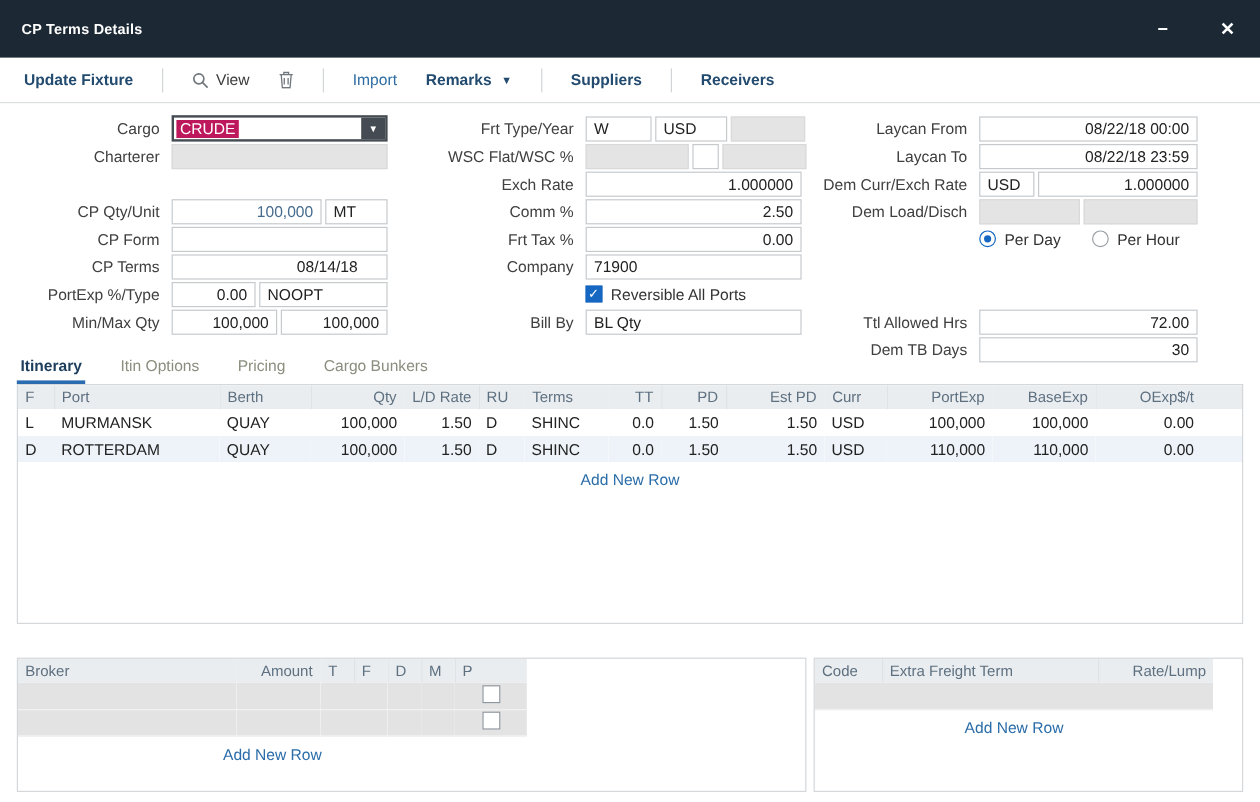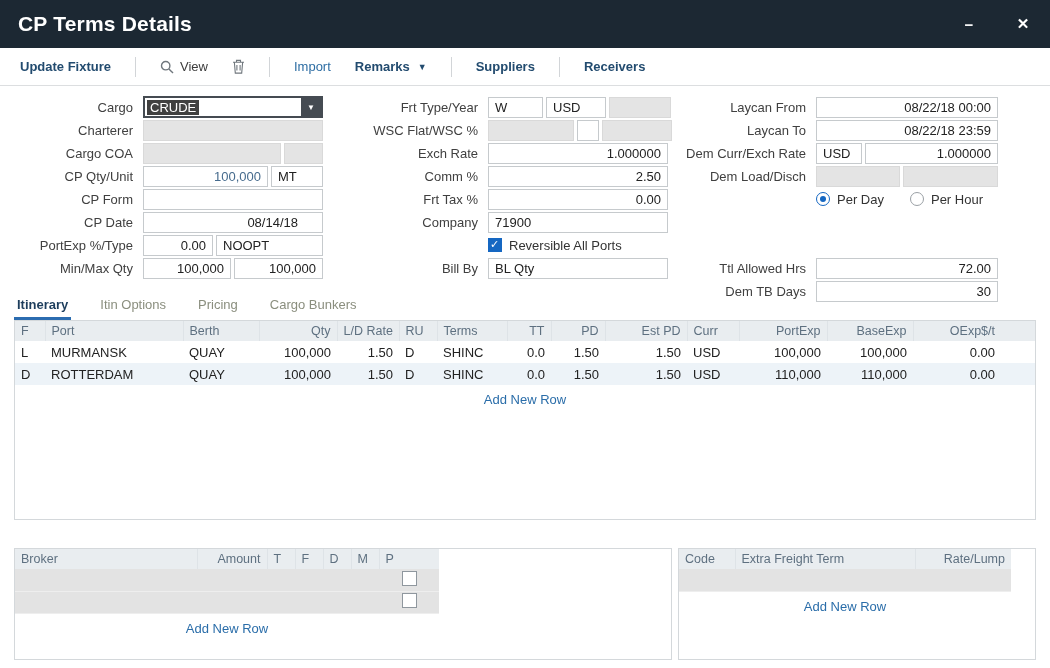--- a/index.html
+++ b/index.html
@@ -1,21 +1,21 @@
 <!DOCTYPE html>
 <html><head>
 <meta charset="utf-8">
 <style>
   * { margin:0; padding:0; box-sizing:border-box; }
   html,body { width:1050px; height:668px; }
   body { font-family:"Liberation Sans", sans-serif; font-size:13px; color:#333; background:#fff; overflow:hidden; }
 
   
   .titlebar { height:48px; background:#1c2833; display:flex; align-items:center; padding-left:18px; }
-  .titlebar .title { color:#fff; font-size:21px; font-weight:bold; letter-spacing:.2px; }
+  .titlebar .title { color:#fff; font-size:12px; font-weight:bold; letter-spacing:.2px; }
   .win-btns { margin-left:auto; display:flex; height:100%; }
   .win-btn { width:54px; height:100%; display:flex; align-items:center; justify-content:center; color:#fff; font-size:15px; font-weight:bold; cursor:pointer; }
 
   
   .toolbar { height:38px; display:flex; align-items:center; padding:0 20px; gap:24px; border-bottom:1px solid #dcdee0; }
   .tb-sep { width:1px; height:20px; background:#d2d5d8; }
   .tb-link { color:#224b6f; font-weight:bold; cursor:pointer; white-space:nowrap; }
   .tb-item { display:flex; align-items:center; gap:6px; cursor:pointer; color:#3c3c3c; white-space:nowrap; }
   .tb-import { color:#2d6da3; cursor:pointer; }
   .caret { font-size:9px; color:#224b6f; margin-left:2px; }
@@ -26,21 +26,21 @@
   .lbl { text-align:right; padding-right:7px; color:#404040; white-space:nowrap; }
   .lbl-l { width:130px; } .lbl-m { width:155px; } .lbl-r { width:145px; }
   .fld { height:21px; border:1px solid #c6cacd; background:#fff; font-family:"Liberation Sans",sans-serif; font-size:13px; padding:0 6px; color:#222; }
   div.fld { line-height:19px; }
   .fld.ro { background:#e4e4e4; border-color:#d9d9d9; }
   .ra { text-align:right; }
   .val-blue { color:#466b8d; }
 
   
   .combo { display:flex; align-items:center; width:180px; height:22px; border:2px solid #454b52; background:#fff; cursor:pointer; }
-  .combo-sel { background:#404040; color:#fff; margin-left:2px; padding:0 3px; }
+  .combo-sel { background:#be185d; color:#fff; margin-left:2px; padding:0 3px; }
   .combo-arrow { margin-left:auto; width:20px; height:18px; background:#454b52; color:#fff; font-size:8px; display:flex; align-items:center; justify-content:center; }
 
   
   .radio { width:14px; height:14px; border-radius:50%; border:1px solid #9aa0a5; background:#fff; position:relative; display:inline-block; cursor:pointer; flex:none; }
   .radio.checked { border-color:#1567c2; }
   .radio.checked::after { content:''; position:absolute; left:3px; top:3px; width:6px; height:6px; border-radius:50%; background:#1567c2; }
   .cb { width:14px; height:14px; border:1px solid #8f979e; background:#fff; display:inline-block; position:relative; cursor:pointer; flex:none; }
   .cb.checked { background:#1567c2; border-color:#1567c2; }
   .cb.checked::after { content:'✓'; position:absolute; color:#fff; font-size:11px; left:1px; top:-1px; }
   .cb-lg { width:15px; height:15px; }
@@ -114,36 +114,31 @@
     <span class="lbl lbl-l">Cargo</span>
     <div class="combo">
       <span class="combo-sel">CRUDE</span>
       <span class="combo-arrow">▼</span>
     </div>
   </div>
   <div class="frow" style="top:33px;left:10px">
     <span class="lbl lbl-l">Charterer</span>
     <div class="fld ro" style="width:180px"></div>
   </div>
-  <div class="frow" style="top:56px;left:10px">
-    <span class="lbl lbl-l">Cargo COA</span>
-    <div class="fld ro" style="width:138px"></div>
-    <div class="fld ro" style="width:39px"></div>
-  </div>
   <div class="frow" style="top:79px;left:10px">
     <span class="lbl lbl-l">CP Qty/Unit</span>
     <input class="fld ra val-blue" style="width: 125px;" value="100,000">
     <input class="fld" style="width: 52px;" value="MT">
   </div>
   <div class="frow" style="top:102px;left:10px">
     <span class="lbl lbl-l">CP Form</span>
     <input class="fld" style="width: 180px;">
   </div>
   <div class="frow" style="top:125px;left:10px">
-    <span class="lbl lbl-l">CP Date</span>
+    <span class="lbl lbl-l">CP Terms</span>
     <input class="fld ra" style="width: 180px; padding-right: 24px;" value="08/14/18">
   </div>
   <div class="frow" style="top:148px;left:10px">
     <span class="lbl lbl-l">PortExp %/Type</span>
     <input class="fld ra" style="width: 70px;" value="0.00">
     <input class="fld" style="width: 107px;" value="NOOPT">
   </div>
   <div class="frow" style="top:171px;left:10px">
     <span class="lbl lbl-l">Min/Max Qty</span>
     <input class="fld ra" style="width: 88px;" value="100,000">

